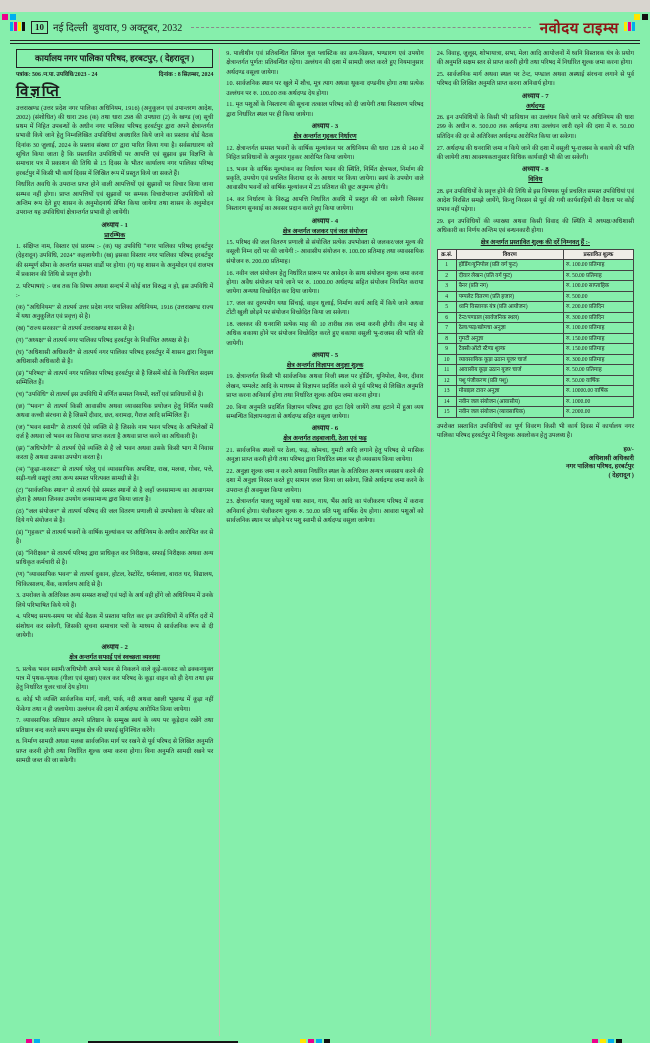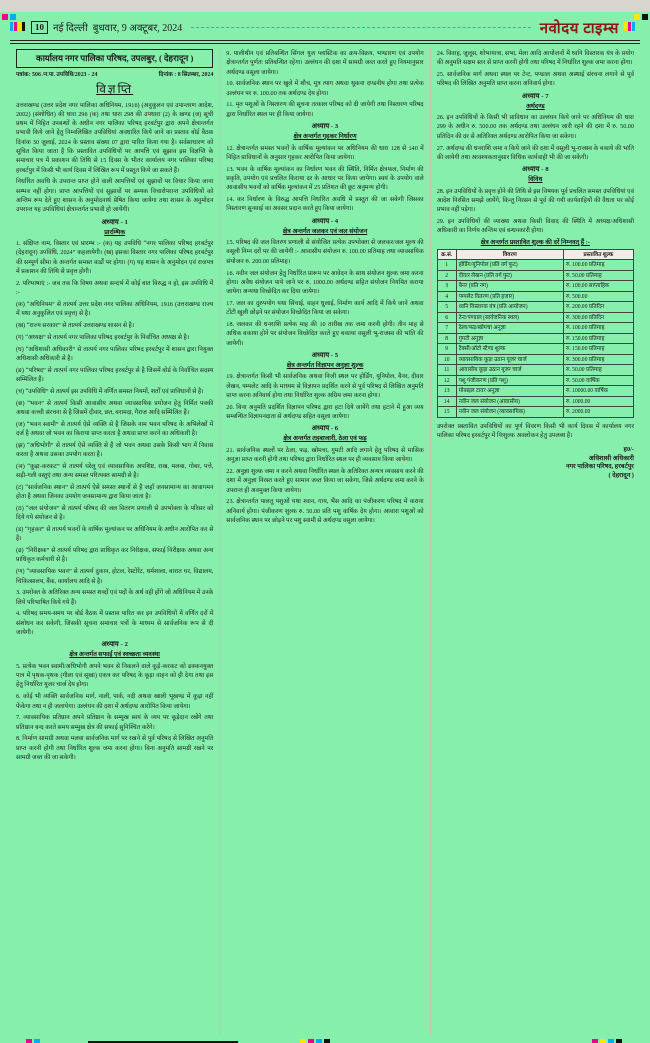--- a/index.html
+++ b/index.html
@@ -23,21 +23,21 @@
   
   .notice{
     display:flex;align-items:stretch;gap:0;
     margin:4px 10px 0 10px;height:988px;overflow:hidden;
   }
   .col{flex:1 1 0;min-width:0;padding:0 6px;overflow:hidden;}
   .col + .col{border-left:1px solid #c6c2b8;}
   .title-box{border:1.2px solid #222;padding:3px 2px;margin:1px 0 2px 0;}
   .office-title{font-weight:bold;text-align:center;font-size:8.6px;line-height:10.5px;}
   .ref-line{display:flex;justify-content:space-between;font-size:5.9px;font-weight:bold;margin:2px 0;}
-  .vigyapti{text-align:center;font-weight:normal;font-size:12px;letter-spacing:2px;margin:2px 0 3px 0;text-decoration:underline;}
+  .vigyapti{text-align:left;font-weight:bold;font-size:15px;letter-spacing:2px;margin:2px 0 3px 0;text-decoration:underline;}
   .para{font-size:6.2px;line-height:9.3px;text-align:justify;margin:0 0 2.5px 0;}
   .chapter{font-weight:bold;text-align:center;font-size:6.8px;margin:3px 0 1px 0;}
   .subhead{font-weight:bold;text-align:center;font-size:6.4px;margin:0 0 2.5px 0;text-decoration:underline;}
   .fee-table{width:100%;border-collapse:collapse;margin:2px 0 3px 0;}
   .fee-table th,.fee-table td{
     border:.6px solid #444;font-size:5.6px;line-height:7.5px;
     padding:1px 2px;text-align:left;vertical-align:top;
   }
   .fee-table th{font-weight:bold;text-align:center;background:#efede6;}
   .fee-table td.num{text-align:center;width:14px;}
@@ -63,33 +63,33 @@
     <span class="m-sq c-yel"></span>
     <span class="m-sq c-blk"></span>
   </div>
 
   <header class="masthead">
     <span>
       <span class="regbar c-cyan"></span><span class="regbar c-mag"></span><span class="regbar c-yel"></span><span class="regbar c-blk"></span>
     </span>
     <span class="pageno">10</span>
     <span class="dateline">नई दिल्ली</span>
-    <span class="dateline">बुधवार, 9 अक्टूबर, 2024</span>
+    <span class="dateline">बुधवार, 9 अक्टूबर, 2032</span>
     <span class="dash-fill"></span>
     <span class="paper-name">नवोदय टाइम्स</span>
     <span>
       <span class="regbar c-yel"></span><span class="regbar c-mag"></span><span class="regbar c-cyan"></span>
     </span>
   </header>
   <div class="rule-double"></div>
 
   <main class="notice">
     <div class="col">
       <div class="title-box">
-        <div class="office-title">कार्यालय नगर पालिका परिषद, उपलबुर, ( देहरादून )</div>
+        <div class="office-title">कार्यालय नगर पालिका परिषद, हरबटपुर, ( देहरादून )</div>
       </div>
       <div class="ref-line">
         <span>पत्रांक: 506 /न.पा. उपविधि/2023 - 24</span>
         <span>दिनांक : 8 सितम्बर, 2024</span>
       </div>
       <div class="vigyapti">विज्ञप्ति</div>
       <div class="blocks">
           <p class="para">उत्तराखण्ड (उत्तर प्रदेश नगर पालिका अधिनियम, 1916) (अनुकूलन एवं उपान्तरण आदेश, 2002) (संशोधित) की धारा 296 (क) तथा धारा 298 की उपधारा (2) के खण्ड (ज) सूची प्रथम में निहित उपबन्धों के अधीन नगर पालिका परिषद हरबर्टपुर द्वारा अपने क्षेत्रान्तर्गत प्रभावी किये जाने हेतु निम्नलिखित उपविधियां अवधारित किये जाने का प्रस्ताव बोर्ड बैठक दिनांक 30 जुलाई, 2024 के प्रस्ताव संख्या 07 द्वारा पारित किया गया है। सर्वसाधारण को सूचित किया जाता है कि प्रस्तावित उपविधियों पर आपत्ति एवं सुझाव इस विज्ञप्ति के समाचार पत्र में प्रकाशन की तिथि से 15 दिवस के भीतर कार्यालय नगर पालिका परिषद हरबर्टपुर में किसी भी कार्य दिवस में लिखित रूप में प्रस्तुत किये जा सकते हैं।</p>
           <p class="para">निर्धारित अवधि के उपरान्त प्राप्त होने वाली आपत्तियों एवं सुझावों पर विचार किया जाना सम्भव नहीं होगा। प्राप्त आपत्तियों एवं सुझावों पर सम्यक विचारोपरान्त उपविधियों को अन्तिम रूप देते हुए शासन के अनुमोदनार्थ प्रेषित किया जायेगा तथा शासन के अनुमोदन उपरान्त यह उपविधियां क्षेत्रान्तर्गत प्रभावी हो जायेंगी।</p>
           <div class="chapter">अध्याय - 1</div>

